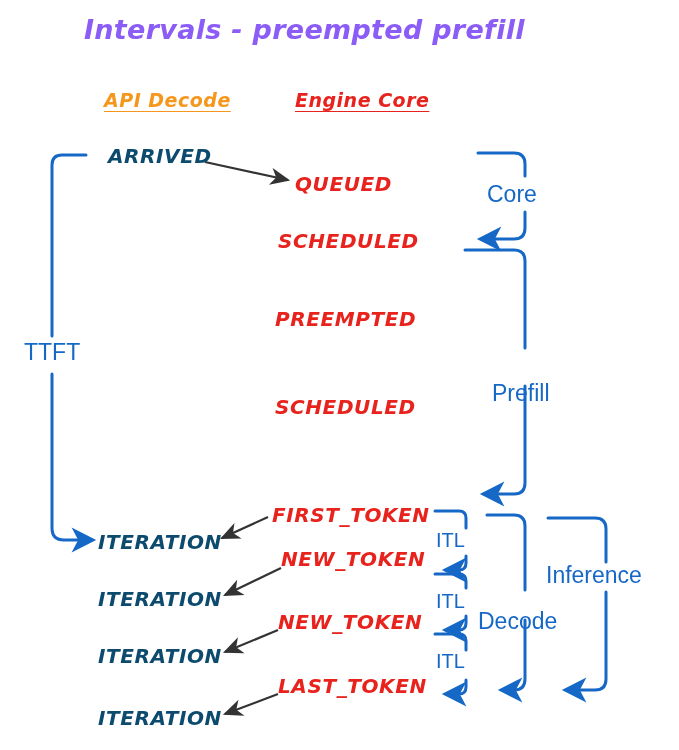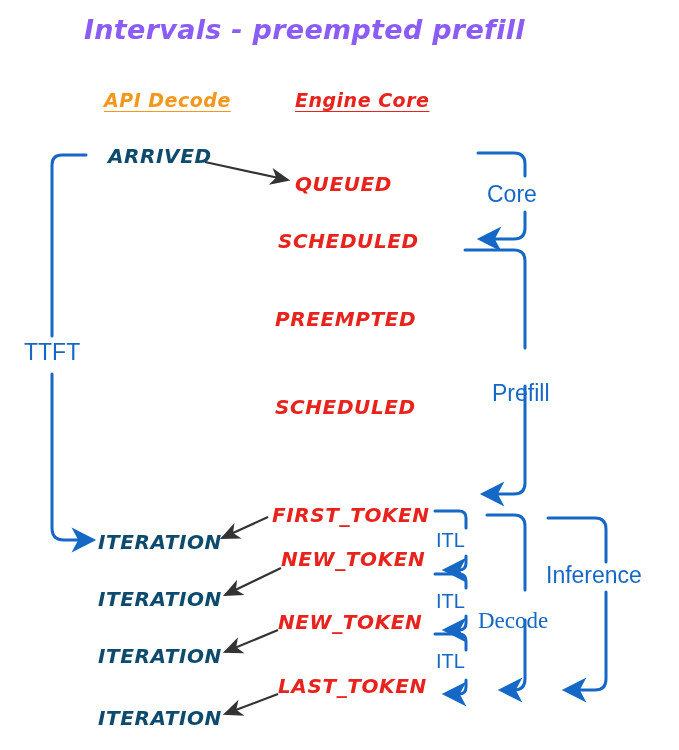--- a/index.html
+++ b/index.html
@@ -160,17 +160,17 @@
   <div class="abs sans blab" style="left:24px; top:339px;">TTFT</div>
 
   <div class="abs sans blab" style="left:487px; top:181px;">Core</div>
 
   <div class="abs sans blab" style="left:492px; top:352px;margin-top:28px;">Prefill</div>
 
   <div class="abs sans blab small" style="left:436px; top:529px;">ITL</div>
   <div class="abs sans blab small" style="left:436px; top:590px;">ITL</div>
   <div class="abs sans blab small" style="left:436px; top:650px;">ITL</div>
 
-  <div class="abs sans blab" style="left:478px; top:608px;font-family:Liberation Serif, serif;">Decode</div>
+  <div class="abs sans blab" style="left:478px; top:608px;">Decode</div>
 
   <div class="abs sans blab" style="left:546px; top:562px;">Inference</div>
 
 </div>
 
 </body></html>

